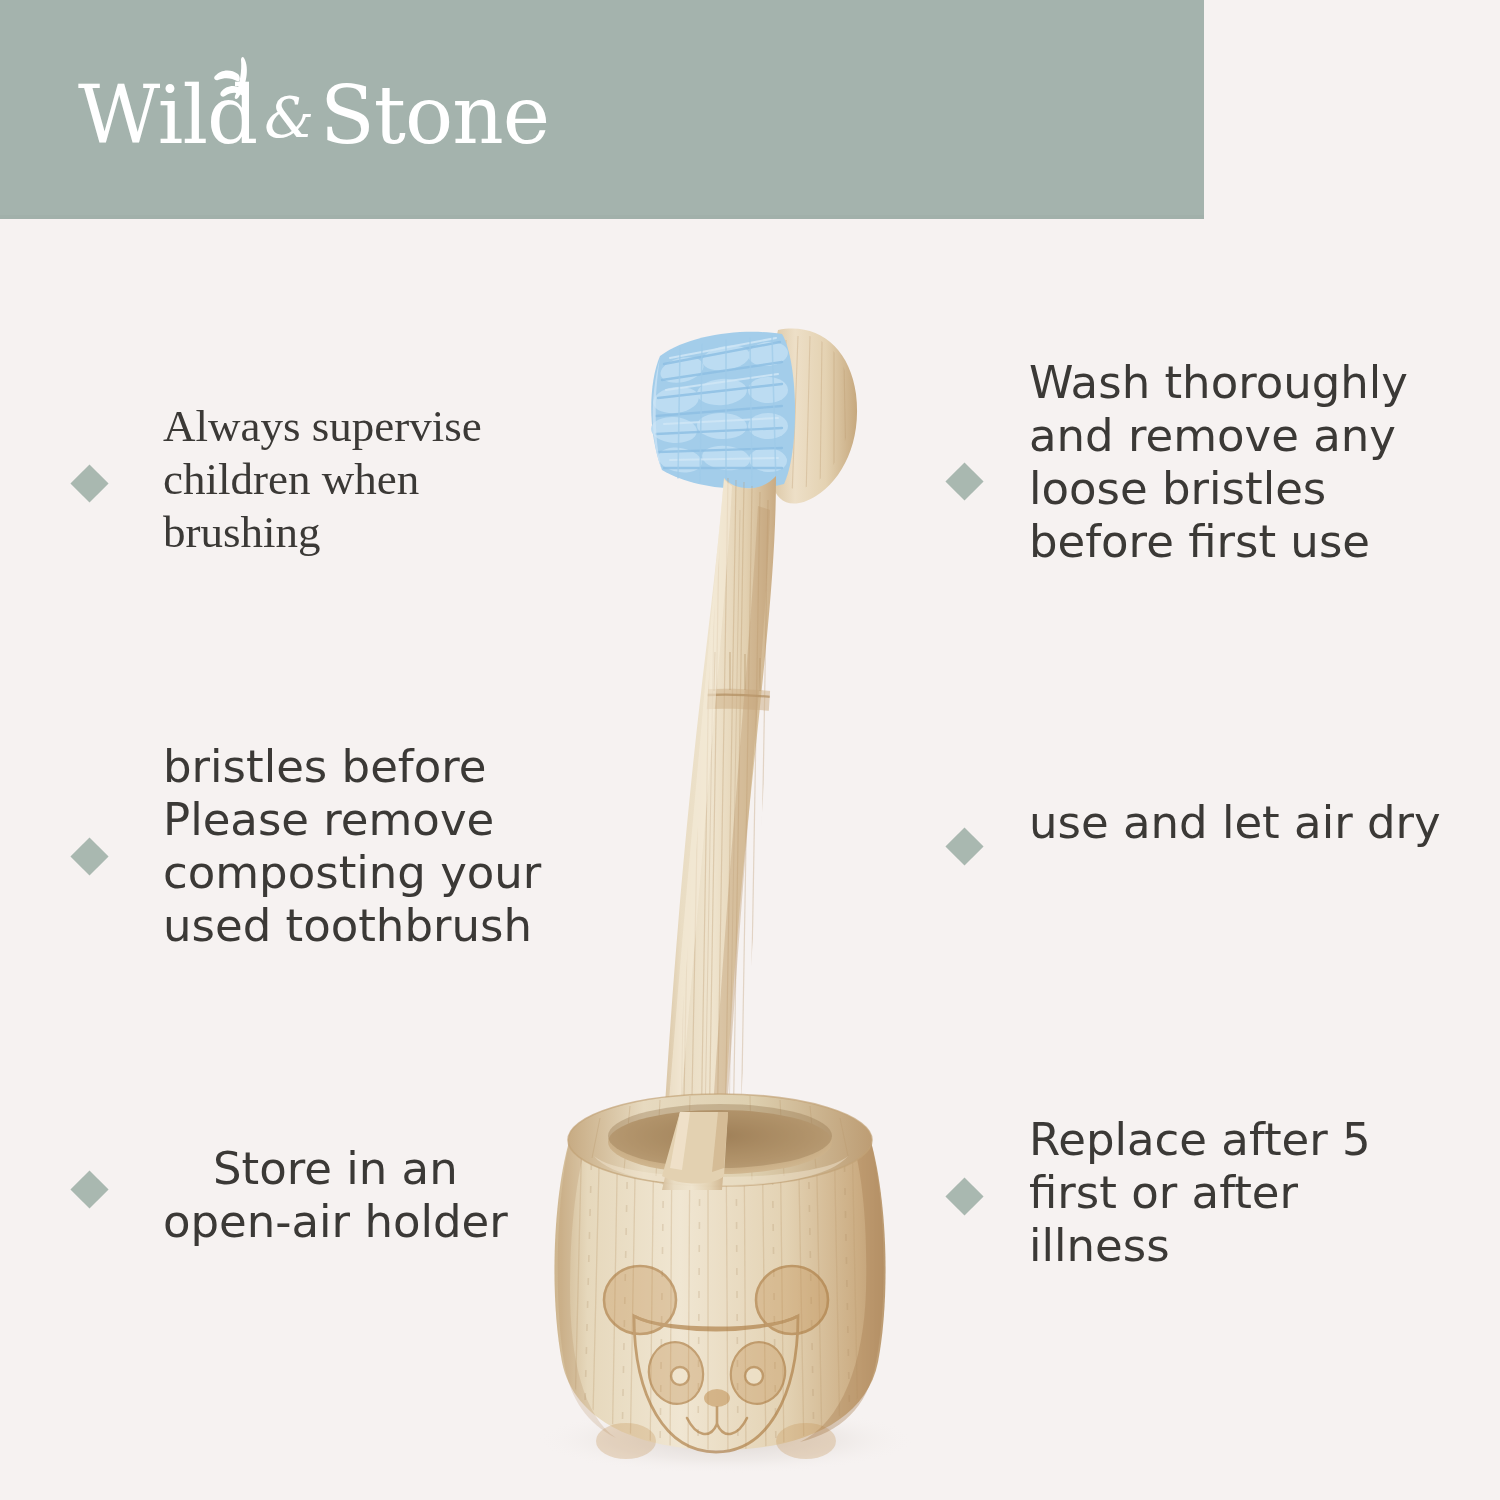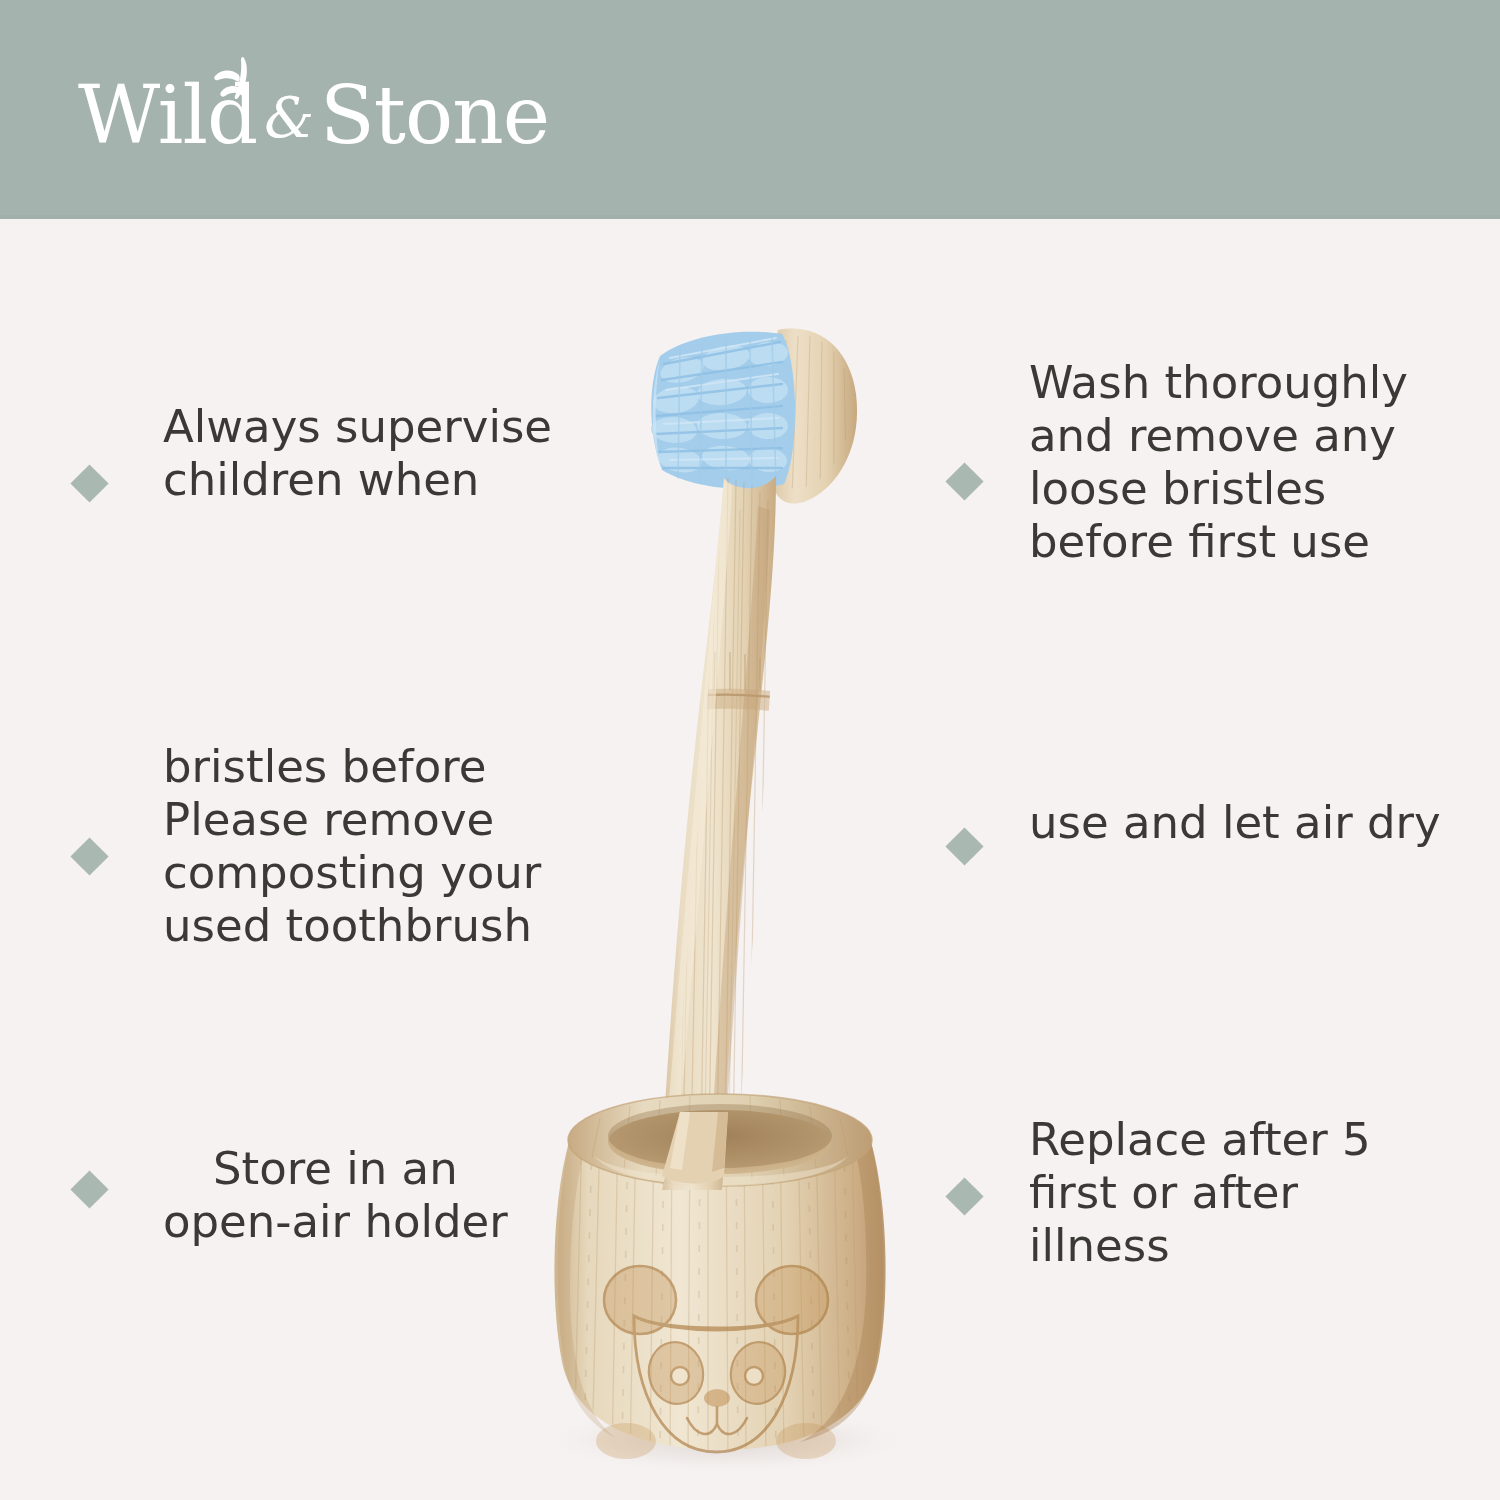--- a/index.html
+++ b/index.html
@@ -13,21 +13,21 @@
   .page {
     position:relative;
     width:1500px; height:1500px;
     background:#f6f2f1;
   }
 
   
   .header-band {
     position:absolute;
     left:0; top:0;
-    width:1500px; height:219px;
+    width:1204px; height:219px;
     background:#a4b3ad;
   }
   .header-band .band-edge {
     position:absolute;
     left:0; bottom:0; width:100%; height:4px;
     background:#9eada7;
     opacity:.55;
   }
 
   .logo {
@@ -114,23 +114,24 @@
         <path d="M38 20 C30 14 20 16 15 22 C13 24 15 27 18 26 C25 23 32 24 37 27 C40 29 41 23 38 20 Z" fill="#ffffff"></path>
         <path d="M41 34 C34 30 25 32 21 38 C19 41 22 44 25 42 C31 38 37 38 41 41 C44 43 45 36 41 34 Z" fill="#ffffff"></path>
       </svg>
     </div>
   </div>
 
   <div class="col-left">
 
     <div class="bullet-row" style="top:0;left:0;">
       <div class="diamond" style="top:470px;"></div>
-      <div class="bullet-text" style="top:400px;">
+      <div class="bullet-text" style="top:400px;font-family:Liberation Serif, serif;">
         <div>Always supervise</div>
         <div>children when</div>
+        <div>brushing</div>
       </div>
     </div>
 
     <div class="bullet-row" style="top:0;left:0;">
       <div class="diamond" style="top:843px;"></div>
       <div class="bullet-text" style="top:740px;">
         <div>bristles before</div>
         <div>Please remove</div>
         <div>composting your</div>
         <div>used toothbrush</div>

